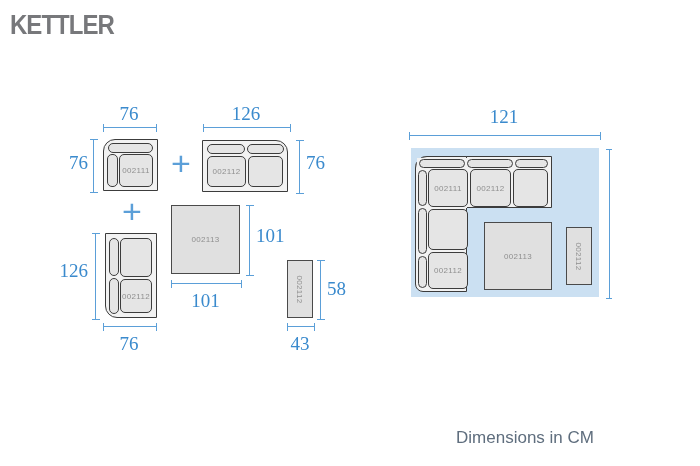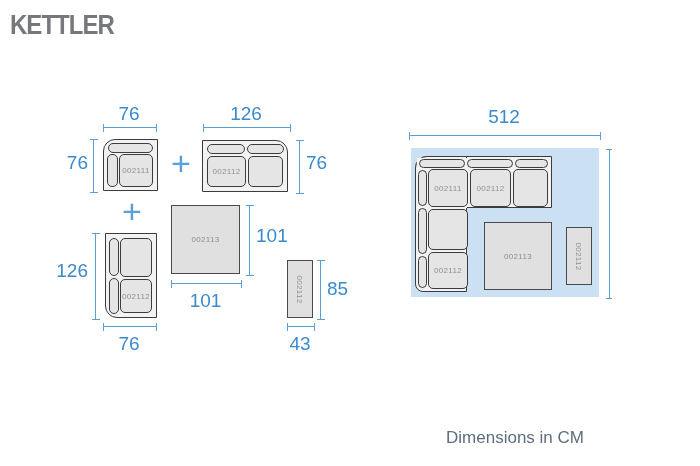--- a/index.html
+++ b/index.html
@@ -10,21 +10,21 @@
         transform:scale(0.96,1.08);transform-origin:left top;}
   
   .dim-h{position:absolute;height:8px;border-left:1.5px solid var(--dimension-line);
          border-right:1.5px solid var(--dimension-line);}
   .dim-h::before{content:"";position:absolute;left:0;right:0;top:3.2px;height:0;
          border-top:1.5px solid var(--dimension-line);}
   .dim-v{position:absolute;width:8px;border-top:1.5px solid var(--dimension-line);
          border-bottom:1.5px solid var(--dimension-line);}
   .dim-v::before{content:"";position:absolute;top:0;bottom:0;left:3.2px;width:0;
          border-left:1.5px solid var(--dimension-line);}
-  .num{position:absolute;font-family:Liberation Sans, sans-serif;font-size:19px;line-height:20px;
+  .num{position:absolute;font-family:Liberation Serif, serif;font-size:19px;line-height:20px;
        color:var(--dimension-text);}
   .ctr{text-align:center;}
   .rgt{text-align:right;}
   .plus{position:absolute;font-family:"Liberation Sans",sans-serif;font-size:34px;font-weight:300;
         color:var(--dimension-line);width:30px;height:34px;display:flex;align-items:center;
         justify-content:center;}
   
   .frame{position:absolute;box-sizing:border-box;background:var(--furniture-frame-fill);
          border:1.5px solid var(--outline-dark);}
   .cushion{position:absolute;box-sizing:border-box;background:var(--furniture-fill);
@@ -93,25 +93,25 @@
   </div>
   <div class="dim-v" style="left:246px;top:205px;height:69px;"></div>
   <div class="num" style="left:256px;top:226px;">101</div>
   <div class="dim-h" style="left:171px;top:280px;width:69px;"></div>
   <div class="num ctr" style="left:171px;width:69px;top:291px;">101</div>
 
   <div class="box" style="left:287px;top:260px;width:26px;height:58px;">
     <span class="code rot">002112</span>
   </div>
   <div class="dim-v" style="left:317px;top:260px;height:58px;"></div>
-  <div class="num" style="left:327px;top:279px;">85</div>
+  <div class="num" style="left:327px;top:279px;">58</div>
   <div class="dim-h" style="left:287px;top:323px;width:26px;"></div>
   <div class="num ctr" style="left:278px;width:44px;top:334px;">43</div>
 
-  <div class="num ctr" style="left:409px;width:190px;top:107px;">512</div>
+  <div class="num ctr" style="left:409px;width:190px;top:107px;">121</div>
   <div class="dim-h" style="left:409px;top:132px;width:190px;"></div>
   <div class="dim-v" style="left:606px;top:149px;height:148px;"></div>
   <div class="num" style="left:620px;top:207px;">387</div>
 
   <div class="panel" style="left:411px;top:148px;width:188px;height:149px;">
 
     <div class="frame" style="left:4px;top:8px;width:137px;height:52px;border-top-left-radius:12px;"></div>
     <div class="frame" style="left:4px;top:8px;width:52px;height:136px;border-top-left-radius:12px;border-bottom-left-radius:8px;"></div>
     <div class="patch" style="left:6px;top:10px;width:50px;height:50px;"></div>
 
@@ -138,15 +138,15 @@
 
     <div class="box" style="left:73px;top:74px;width:68px;height:68px;">
       <span class="code">002113</span>
     </div>
 
     <div class="box" style="left:155px;top:79px;width:26px;height:58px;">
       <span class="code rot">002112</span>
     </div>
   </div>
 
-  <div class="footer-text" style="right:28px;text-align:right;margin-left:24px;">Dimensions in CM</div>
+  <div class="footer-text" style="right:18px;text-align:right;margin-left:24px;">Dimensions in CM</div>
 
 </div>
 
 </body></html>

